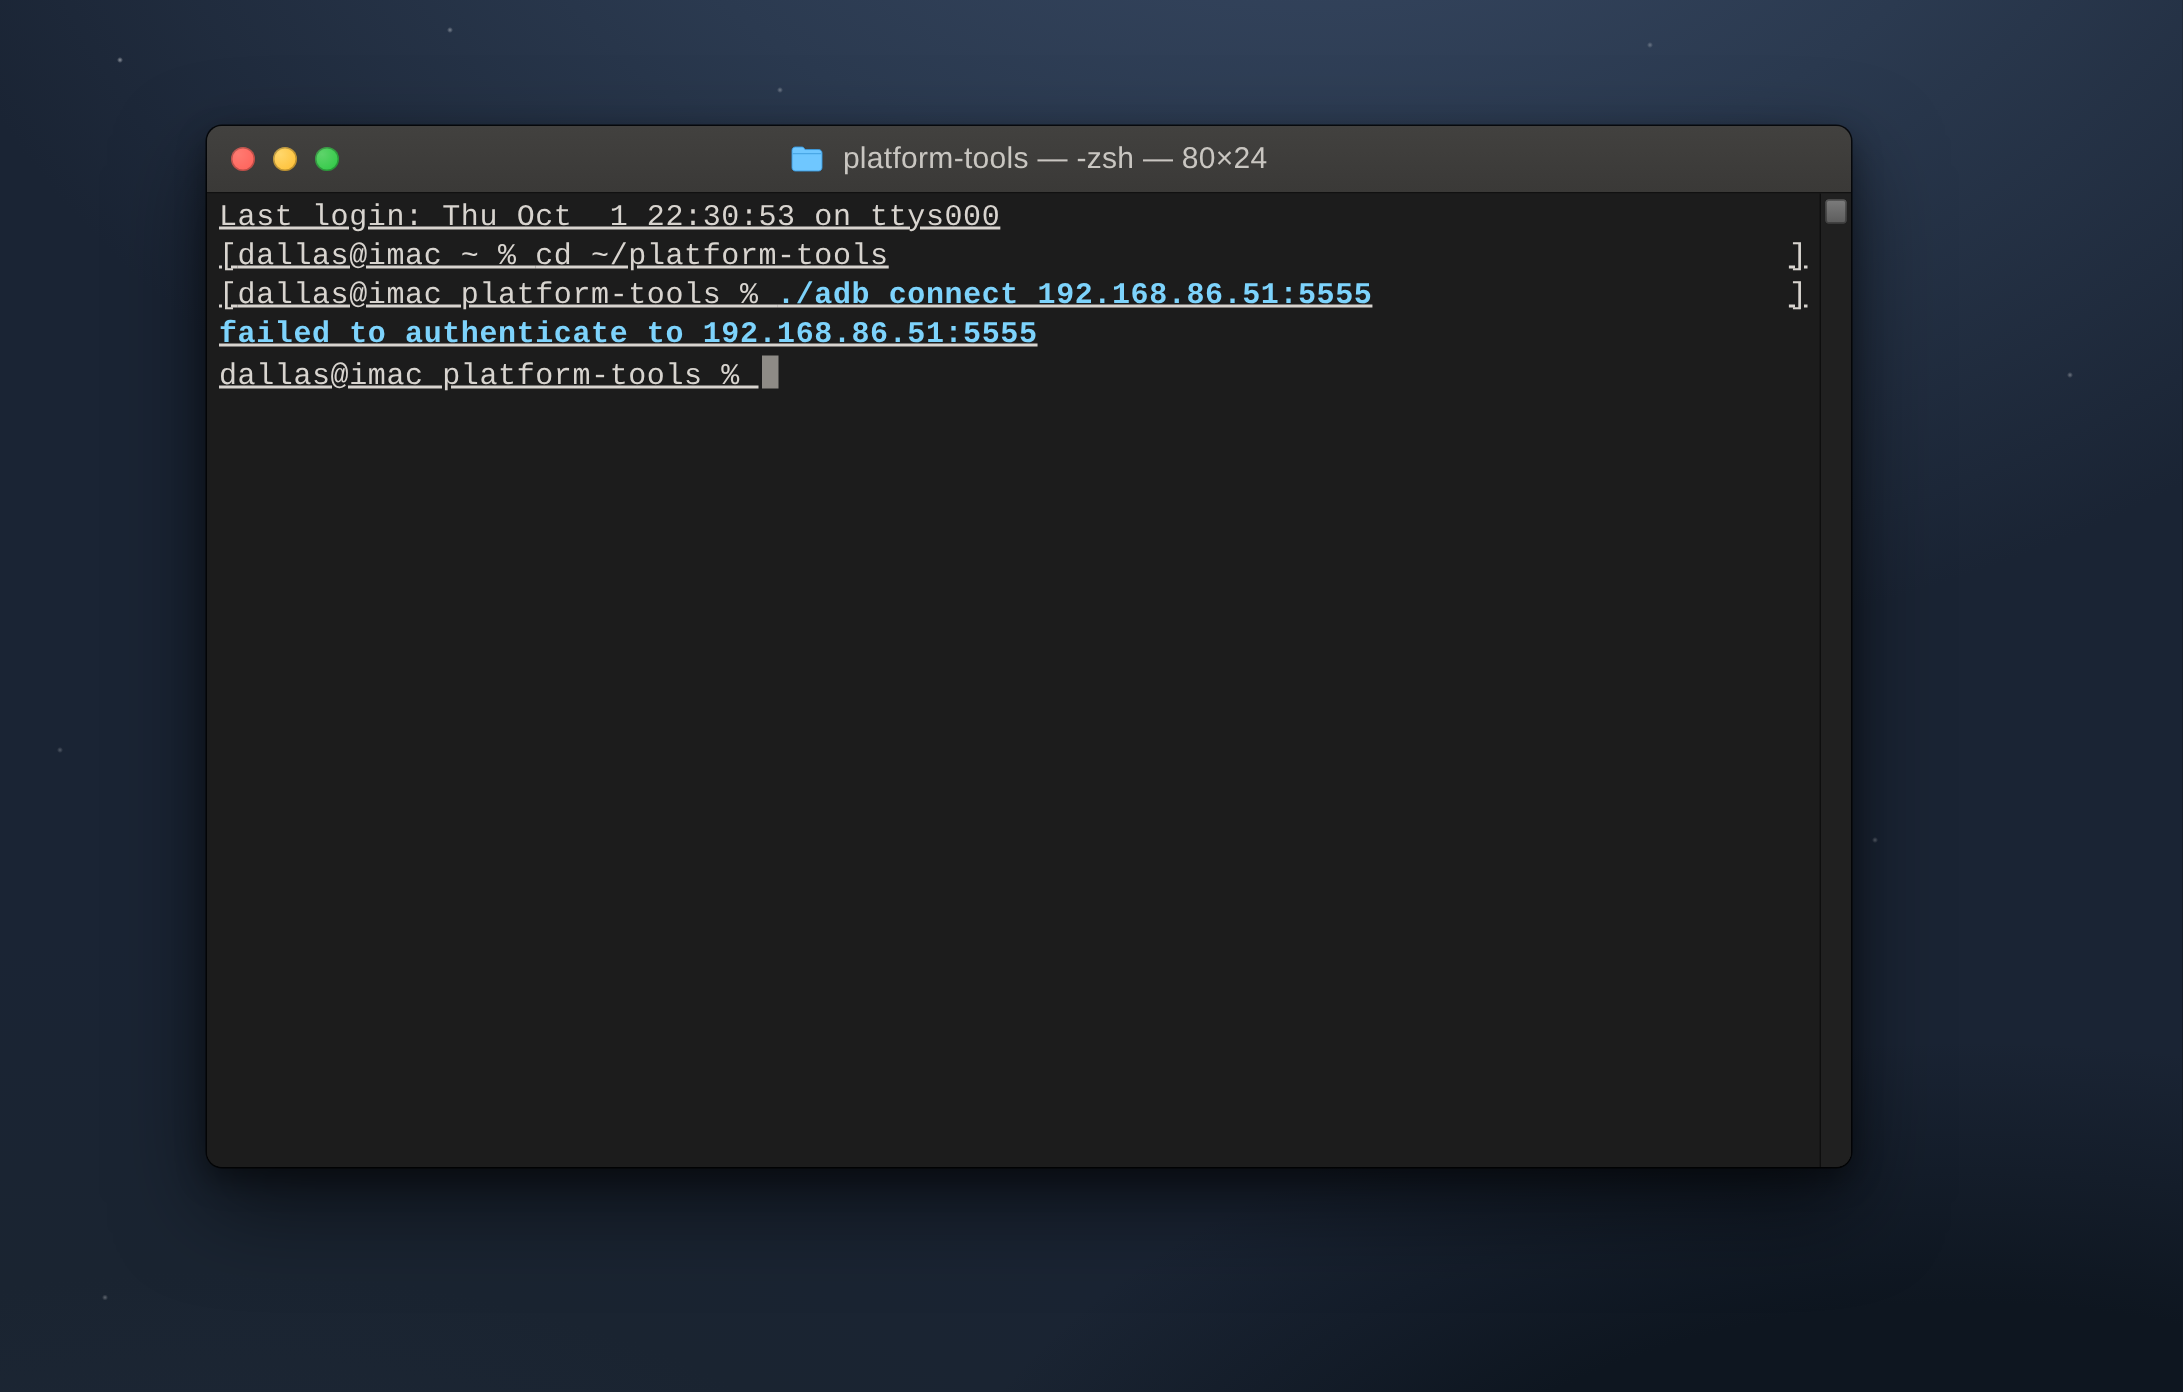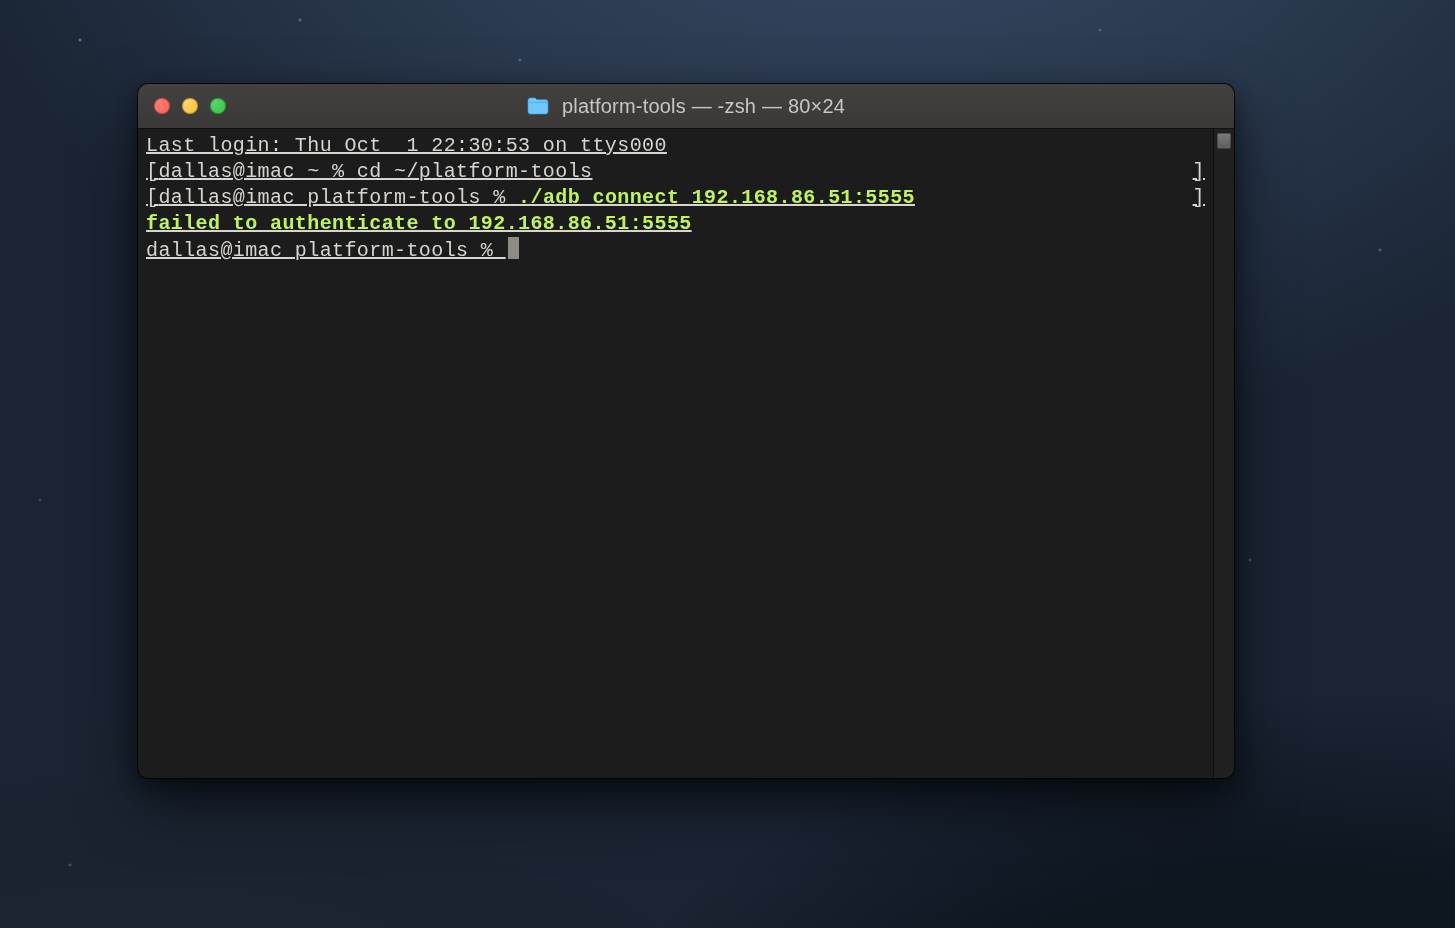--- a/index.html
+++ b/index.html
@@ -118,21 +118,21 @@
     overflow: hidden;
     letter-spacing: 0.4px;
     text-decoration: underline;
   }
 
   .line { display: flex; }
   .line .open-bracket,
   .line .close-bracket { color: #d8d4cf; }
   .line .body { flex: 0 0 auto; }
   .line .fill { flex: 1 1 auto; }
-  .bold { font-weight: 700; color: #bef264; }
+  .bold { font-weight: 700; color: #7dd3fc; }
 
   .cursor {
     display: inline-block;
     width: 11px;
     height: 22px;
     background: #8e8b86;
     vertical-align: -3px;
     margin-left: 2px;
   }
 

